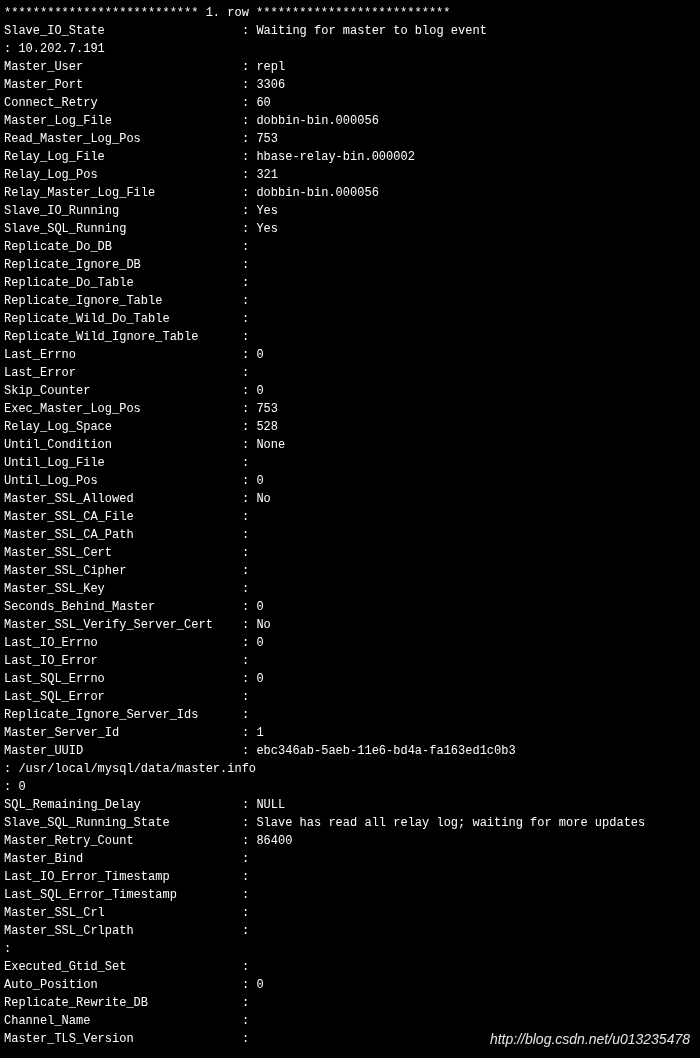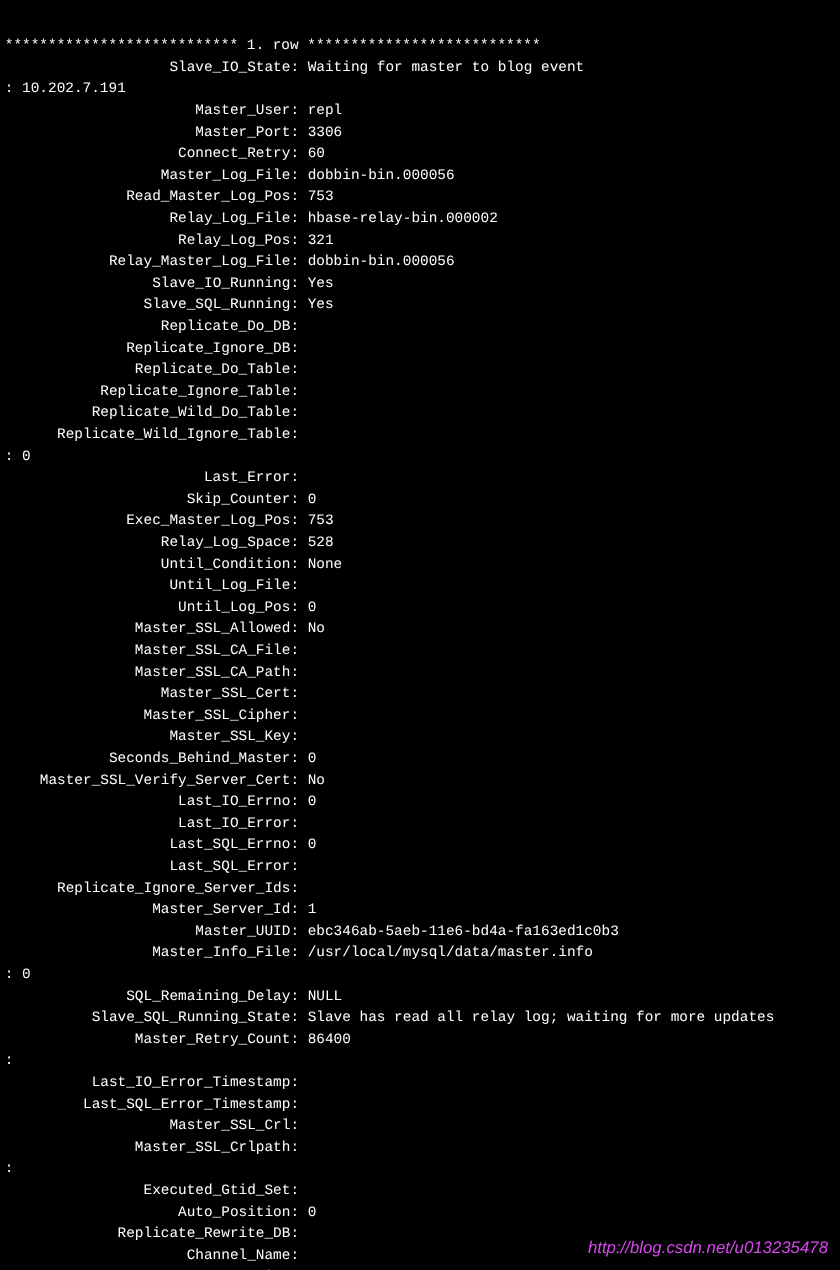--- a/index.html
+++ b/index.html
@@ -17,44 +17,43 @@
       width: 700px;
       height: 1058px;
       position: relative;
       overflow: hidden;
     }
     .prompt-line {
       white-space: pre;
     }
     .row-header {
       white-space: pre;
-      margin-top: 25px;
     }
     .field-row {
       white-space: pre;
       display: flex;
     }
     .field-label {
       display: inline-block;
       width: 238px;
-      text-align: right;
+      text-align: left;
       flex-shrink: 0;
     }
     .field-sep {
       display: inline-block;
       flex-shrink: 0;
     }
     .field-value {
       display: inline-block;
     }
     .watermark {
       position: absolute;
       bottom: 10px;
       right: 10px;
-      color: #d946ef;
+      color: #e5e5e5;
       font-family: sans-serif;
       font-size: 14px;
       font-style: italic;
     }
   </style>
 </head>
 <body>
 
 <div class="terminal">
   <div class="row-header"><span>*************************** </span><span>1. row</span><span> ***************************</span></div>
@@ -70,21 +69,21 @@
       <div class="field-row"><span class="field-label">Relay_Log_Pos</span><span class="field-sep">: </span><span class="field-value">321</span></div>
       <div class="field-row"><span class="field-label">Relay_Master_Log_File</span><span class="field-sep">: </span><span class="field-value">dobbin-bin.000056</span></div>
       <div class="field-row"><span class="field-label">Slave_IO_Running</span><span class="field-sep">: </span><span class="field-value">Yes</span></div>
       <div class="field-row"><span class="field-label">Slave_SQL_Running</span><span class="field-sep">: </span><span class="field-value">Yes</span></div>
       <div class="field-row"><span class="field-label">Replicate_Do_DB</span><span class="field-sep">: </span><span class="field-value"></span></div>
       <div class="field-row"><span class="field-label">Replicate_Ignore_DB</span><span class="field-sep">: </span><span class="field-value"></span></div>
       <div class="field-row"><span class="field-label">Replicate_Do_Table</span><span class="field-sep">: </span><span class="field-value"></span></div>
       <div class="field-row"><span class="field-label">Replicate_Ignore_Table</span><span class="field-sep">: </span><span class="field-value"></span></div>
       <div class="field-row"><span class="field-label">Replicate_Wild_Do_Table</span><span class="field-sep">: </span><span class="field-value"></span></div>
       <div class="field-row"><span class="field-label">Replicate_Wild_Ignore_Table</span><span class="field-sep">: </span><span class="field-value"></span></div>
-      <div class="field-row"><span class="field-sep">: </span><span class="field-value">0</span></div>
+      <div class="field-row"><span class="field-label">Last_Errno</span><span class="field-sep">: </span><span class="field-value">0</span></div>
       <div class="field-row"><span class="field-label">Last_Error</span><span class="field-sep">: </span><span class="field-value"></span></div>
       <div class="field-row"><span class="field-label">Skip_Counter</span><span class="field-sep">: </span><span class="field-value">0</span></div>
       <div class="field-row"><span class="field-label">Exec_Master_Log_Pos</span><span class="field-sep">: </span><span class="field-value">753</span></div>
       <div class="field-row"><span class="field-label">Relay_Log_Space</span><span class="field-sep">: </span><span class="field-value">528</span></div>
       <div class="field-row"><span class="field-label">Until_Condition</span><span class="field-sep">: </span><span class="field-value">None</span></div>
       <div class="field-row"><span class="field-label">Until_Log_File</span><span class="field-sep">: </span><span class="field-value"></span></div>
       <div class="field-row"><span class="field-label">Until_Log_Pos</span><span class="field-sep">: </span><span class="field-value">0</span></div>
       <div class="field-row"><span class="field-label">Master_SSL_Allowed</span><span class="field-sep">: </span><span class="field-value">No</span></div>
       <div class="field-row"><span class="field-label">Master_SSL_CA_File</span><span class="field-sep">: </span><span class="field-value"></span></div>
       <div class="field-row"><span class="field-label">Master_SSL_CA_Path</span><span class="field-sep">: </span><span class="field-value"></span></div>
@@ -93,26 +92,26 @@
       <div class="field-row"><span class="field-label">Master_SSL_Key</span><span class="field-sep">: </span><span class="field-value"></span></div>
       <div class="field-row"><span class="field-label">Seconds_Behind_Master</span><span class="field-sep">: </span><span class="field-value">0</span></div>
       <div class="field-row"><span class="field-label">Master_SSL_Verify_Server_Cert</span><span class="field-sep">: </span><span class="field-value">No</span></div>
       <div class="field-row"><span class="field-label">Last_IO_Errno</span><span class="field-sep">: </span><span class="field-value">0</span></div>
       <div class="field-row"><span class="field-label">Last_IO_Error</span><span class="field-sep">: </span><span class="field-value"></span></div>
       <div class="field-row"><span class="field-label">Last_SQL_Errno</span><span class="field-sep">: </span><span class="field-value">0</span></div>
       <div class="field-row"><span class="field-label">Last_SQL_Error</span><span class="field-sep">: </span><span class="field-value"></span></div>
       <div class="field-row"><span class="field-label">Replicate_Ignore_Server_Ids</span><span class="field-sep">: </span><span class="field-value"></span></div>
       <div class="field-row"><span class="field-label">Master_Server_Id</span><span class="field-sep">: </span><span class="field-value">1</span></div>
       <div class="field-row"><span class="field-label">Master_UUID</span><span class="field-sep">: </span><span class="field-value">ebc346ab-5aeb-11e6-bd4a-fa163ed1c0b3</span></div>
-      <div class="field-row"><span class="field-label">Master_Info_File</span><span class="field-sep">: </span><span class="field-value">/usr/local/mysql/data/master.info</span></div>
+      <div class="field-row"><span class="field-sep">: </span><span class="field-value">/usr/local/mysql/data/master.info</span></div>
       <div class="field-row"><span class="field-sep">: </span><span class="field-value">0</span></div>
       <div class="field-row"><span class="field-label">SQL_Remaining_Delay</span><span class="field-sep">: </span><span class="field-value">NULL</span></div>
       <div class="field-row"><span class="field-label">Slave_SQL_Running_State</span><span class="field-sep">: </span><span class="field-value">Slave has read all relay log; waiting for more updates</span></div>
       <div class="field-row"><span class="field-label">Master_Retry_Count</span><span class="field-sep">: </span><span class="field-value">86400</span></div>
-      <div class="field-row"><span class="field-sep">: </span><span class="field-value"></span></div>
+      <div class="field-row"><span class="field-label">Master_Bind</span><span class="field-sep">: </span><span class="field-value"></span></div>
       <div class="field-row"><span class="field-label">Last_IO_Error_Timestamp</span><span class="field-sep">: </span><span class="field-value"></span></div>
       <div class="field-row"><span class="field-label">Last_SQL_Error_Timestamp</span><span class="field-sep">: </span><span class="field-value"></span></div>
       <div class="field-row"><span class="field-label">Master_SSL_Crl</span><span class="field-sep">: </span><span class="field-value"></span></div>
       <div class="field-row"><span class="field-label">Master_SSL_Crlpath</span><span class="field-sep">: </span><span class="field-value"></span></div>
       <div class="field-row"><span class="field-sep">: </span><span class="field-value"></span></div>
       <div class="field-row"><span class="field-label">Executed_Gtid_Set</span><span class="field-sep">: </span><span class="field-value"></span></div>
       <div class="field-row"><span class="field-label">Auto_Position</span><span class="field-sep">: </span><span class="field-value">0</span></div>
       <div class="field-row"><span class="field-label">Replicate_Rewrite_DB</span><span class="field-sep">: </span><span class="field-value"></span></div>
       <div class="field-row"><span class="field-label">Channel_Name</span><span class="field-sep">: </span><span class="field-value"></span></div>
       <div class="field-row"><span class="field-label">Master_TLS_Version</span><span class="field-sep">: </span><span class="field-value"></span></div>

